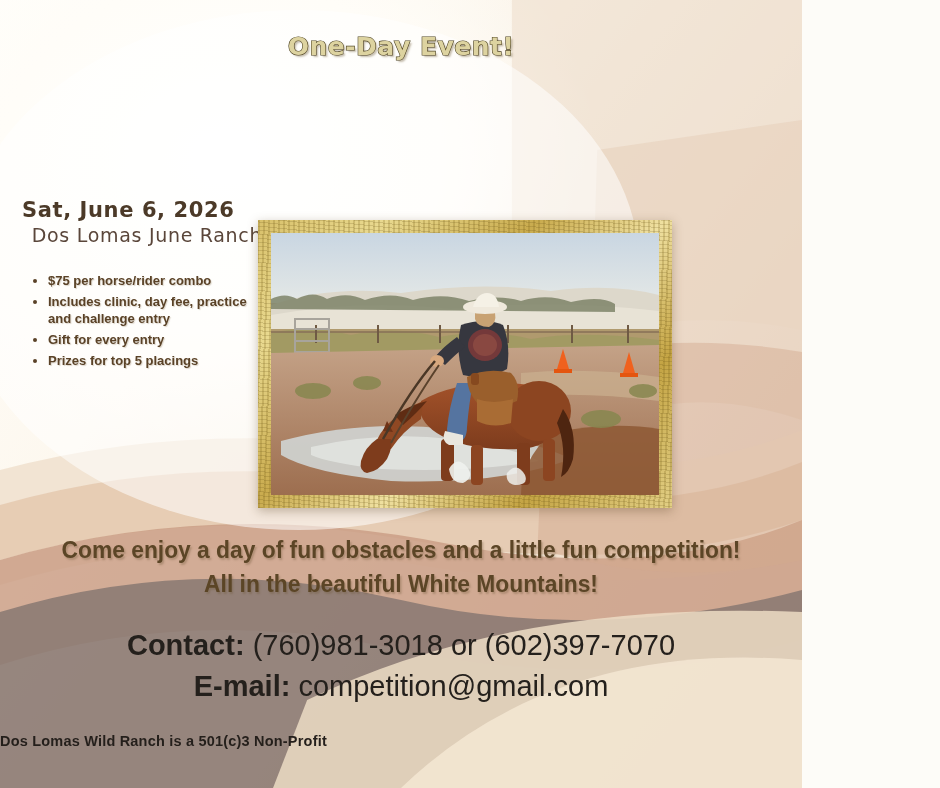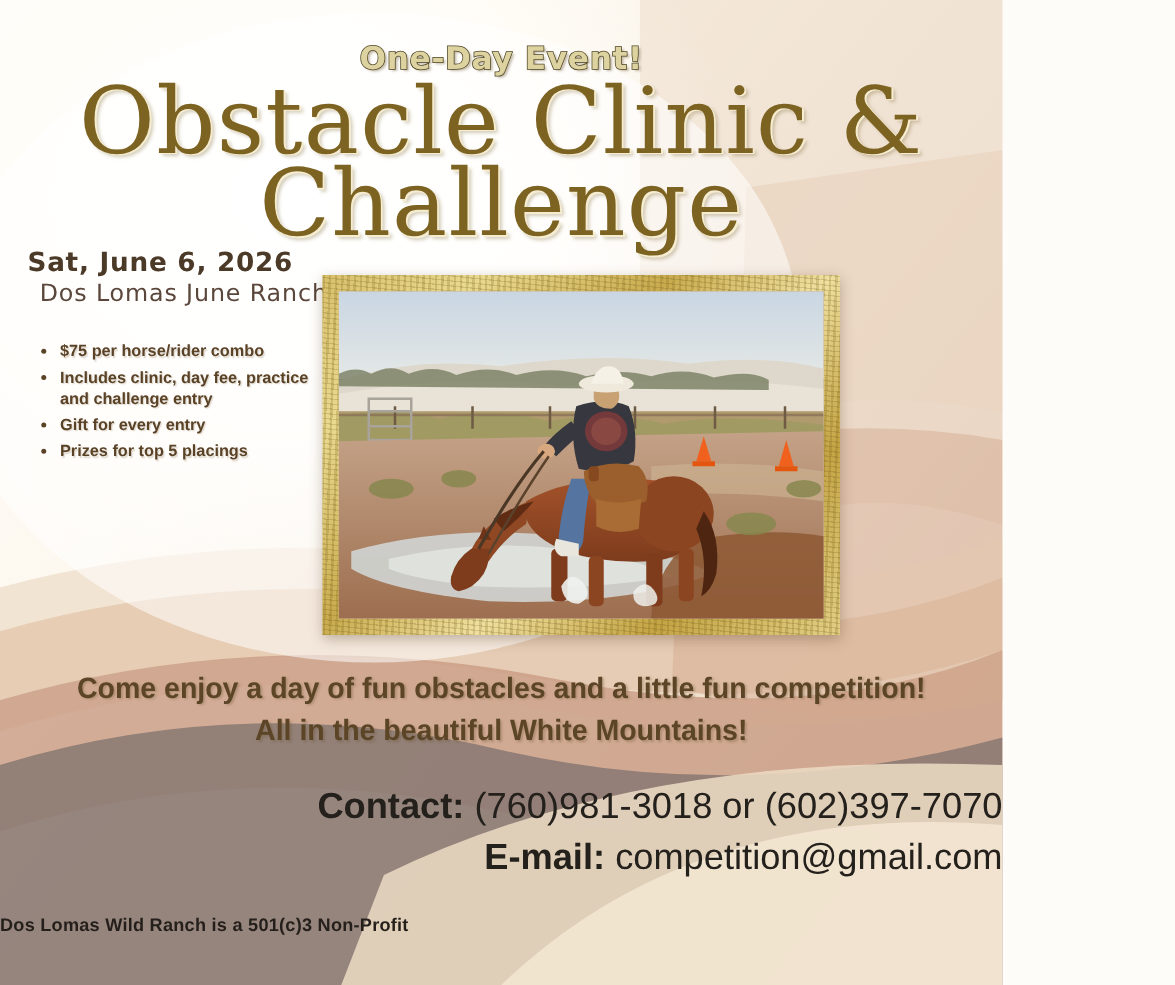--- a/index.html
+++ b/index.html
@@ -105,21 +105,21 @@
     transform:scaleX(.97);
   }
   .tagline .t2 { display:block; }
 
   
   .contact {
     position:absolute; left:0; right:0; top:625px; text-align:center;
     font-size:29px; color:#24201c; line-height:1.42;
   }
   .contact .lbl { font-weight:bold; }
-  .contact .row { display:block;text-align:right; }
+  .contact .row { display:block; }
 
   
   .footer {
     position:absolute; left:0; right:0; top:733px; text-align:left;
     font-size:14.5px; font-weight:bold; color:#241f1b; letter-spacing:.2px;
   }
 </style>
 </head>
 <body>
 
@@ -143,24 +143,20 @@
       <path d="M470,788 Q650,640 940,660 L940,788 Z" fill="#f3e6d2" opacity="0.9"></path>
 
       <path d="M640,360 Q790,330 940,352 L940,560 Q780,590 630,548 Z" fill="#d2a88f" opacity="0.45"></path>
 
       <ellipse cx="350" cy="270" rx="400" ry="260" fill="#ffffff" opacity="0.55"></ellipse>
     </svg>
   </div>
 
   <div class="oneday">One-Day Event!</div>
 
-  <div class="title">
-    <span class="l1">Obstacle Clinic &amp;</span>
-    <span class="l2">Challenge</span>
-  </div>
 
   <div class="left-col">
     <div class="date">Sat, June 6, 2026</div>
     <div class="venue">
       <span>Dos Lomas June Ranch</span><br>
     </div>
     <ul class="bullets">
       <li>$75 per horse/rider combo</li>
       <li>Includes clinic, day fee, practice and challenge entry</li>
       <li>Gift for every entry</li>

